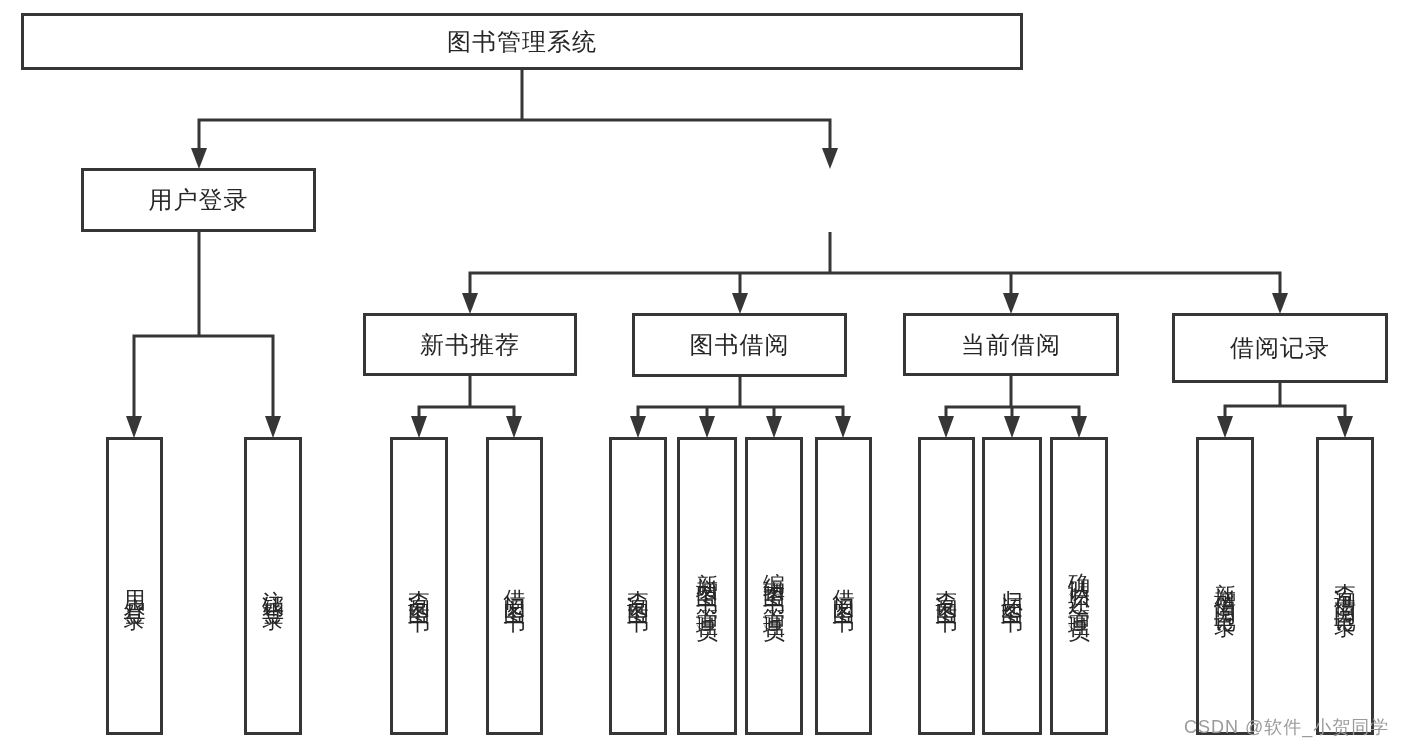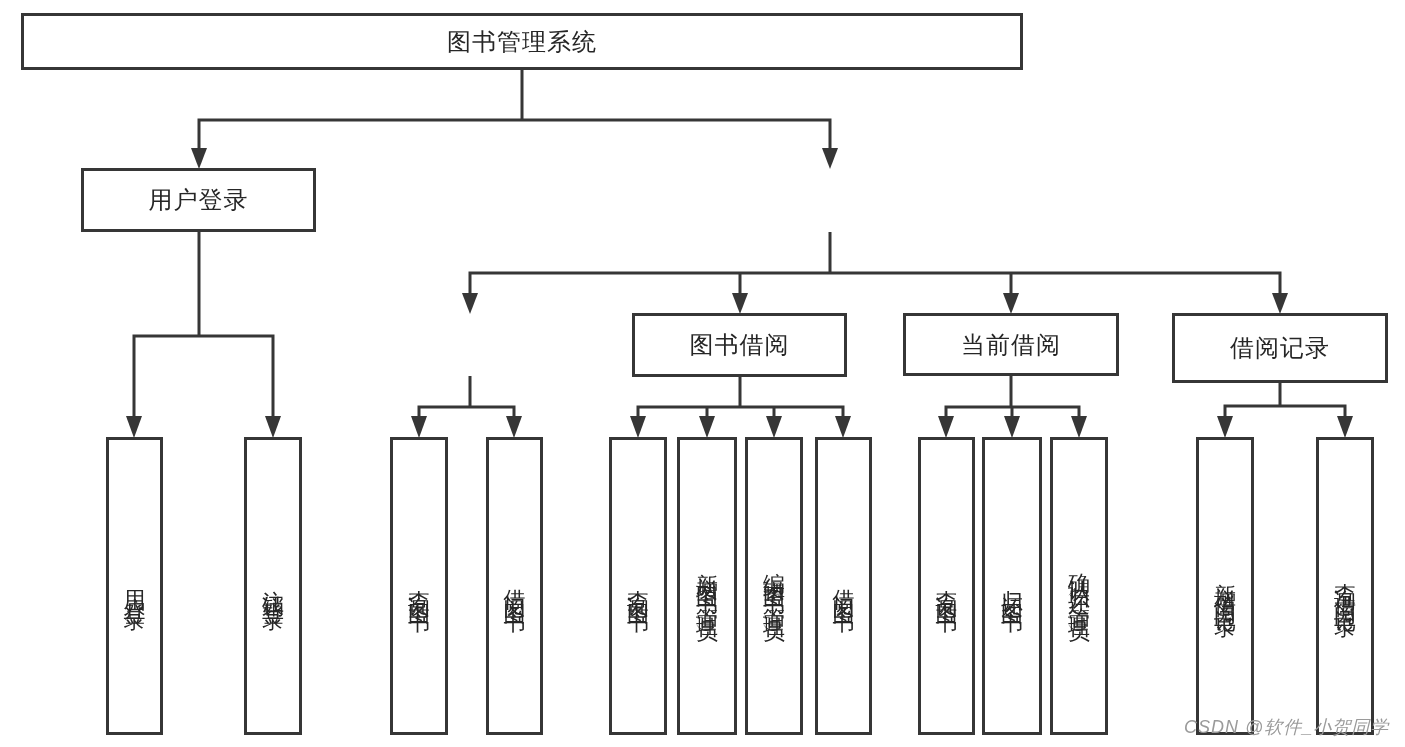--- a/index.html
+++ b/index.html
@@ -51,21 +51,20 @@
   }
   .watermark {
     position: absolute;
     left: 1184px;
     top: 715px;
     font-size: 18px;
     letter-spacing: 1px;
     color: #9a9a9a;
     white-space: nowrap;
     z-index: 5;
-    font-style: italic;
   }
 </style>
 </head>
 <body>
 
 <div id="stage">
 
   <svg id="connectors" viewBox="0 0 1405 747" xmlns="http://www.w3.org/2000/svg">
     <g>
       <path class="ln" d="M522,70 V120 M197.5,120 H831.5 M199,120 V150 M830,120 V150"></path>
@@ -106,20 +105,21 @@
       <path class="ln" d="M1280,376 V407.5 M1223.5,406 H1346.5 M1225,406 V420 M1345,406 V420"></path>
       <path class="ar" d="M1217,416 H1233 L1225,438 Z"></path>
       <path class="ar" d="M1337,416 H1353 L1345,438 Z"></path>
     </g>
   </svg>
 
   <div class="box h" style="left:21px; top:13px; width:1002px; height:57px">图书管理系统</div>
 
   <div class="box h" style="left:81px; top:168px; width:235px; height:64px">用户登录</div>
 
+  <div class="box h" style="left:363px; top:313px; width:214px; height:63px">新书推荐</div>
   <div class="box h" style="left:632px; top:313px; width:215px; height:64px">图书借阅</div>
   <div class="box h" style="left:903px; top:313px; width:216px; height:63px">当前借阅</div>
   <div class="box h" style="left:1172px; top:313px; width:216px; height:70px">借阅记录</div>
 
   <div class="box v" style="left:106px; top:437px; width:57px; height:298px">用户登录</div>
   <div class="box v" style="left:244px; top:437px; width:58px; height:298px">注销登录</div>
 
   <div class="box v" style="left:390px; top:437px; width:58px; height:298px">查询图书</div>
   <div class="box v" style="left:486px; top:437px; width:57px; height:298px">借阅图书</div>
 

